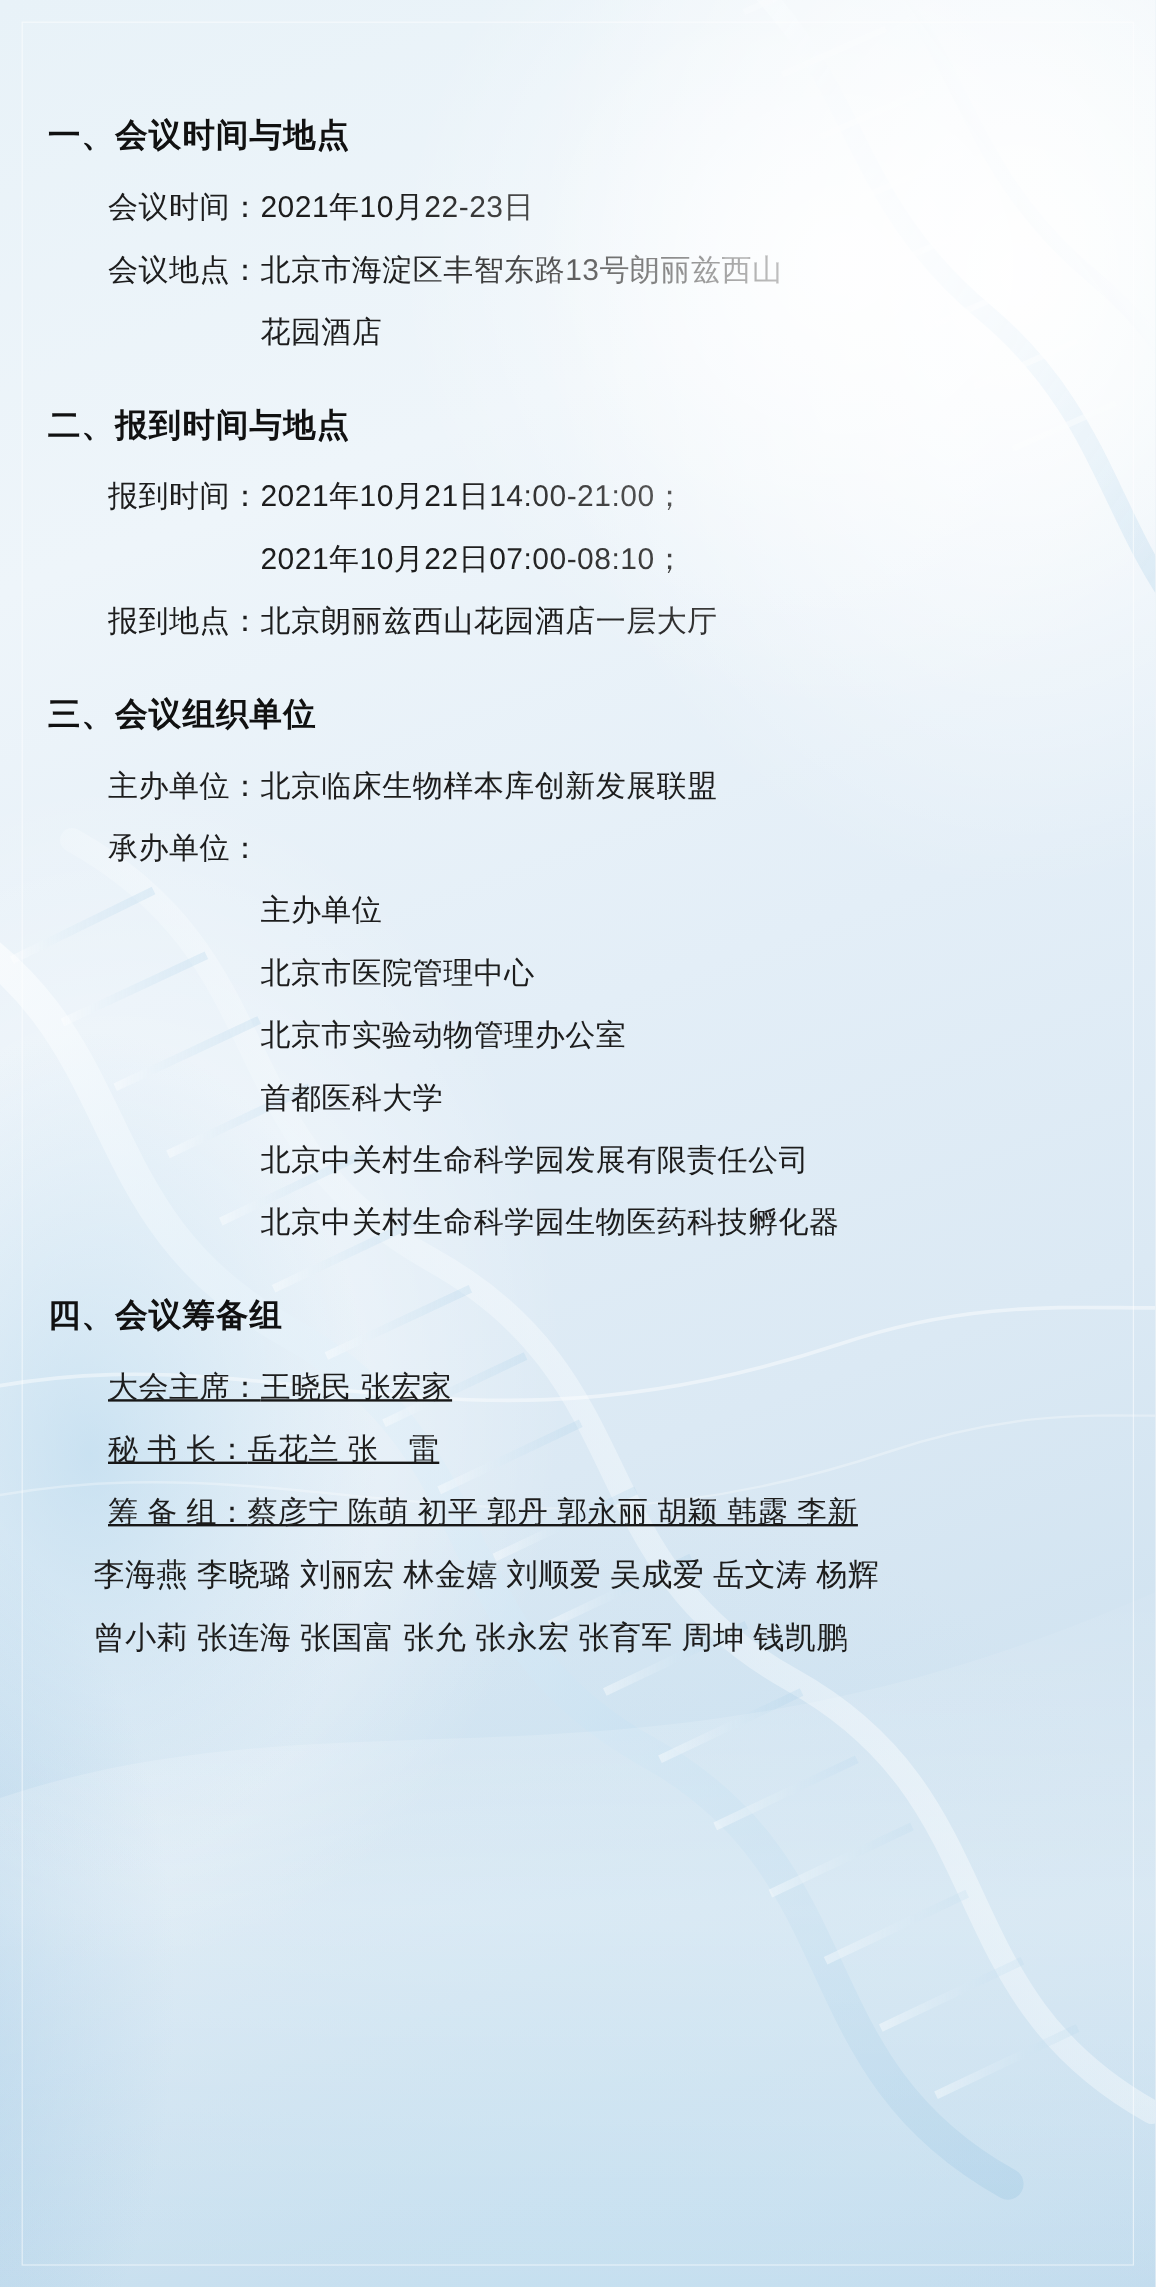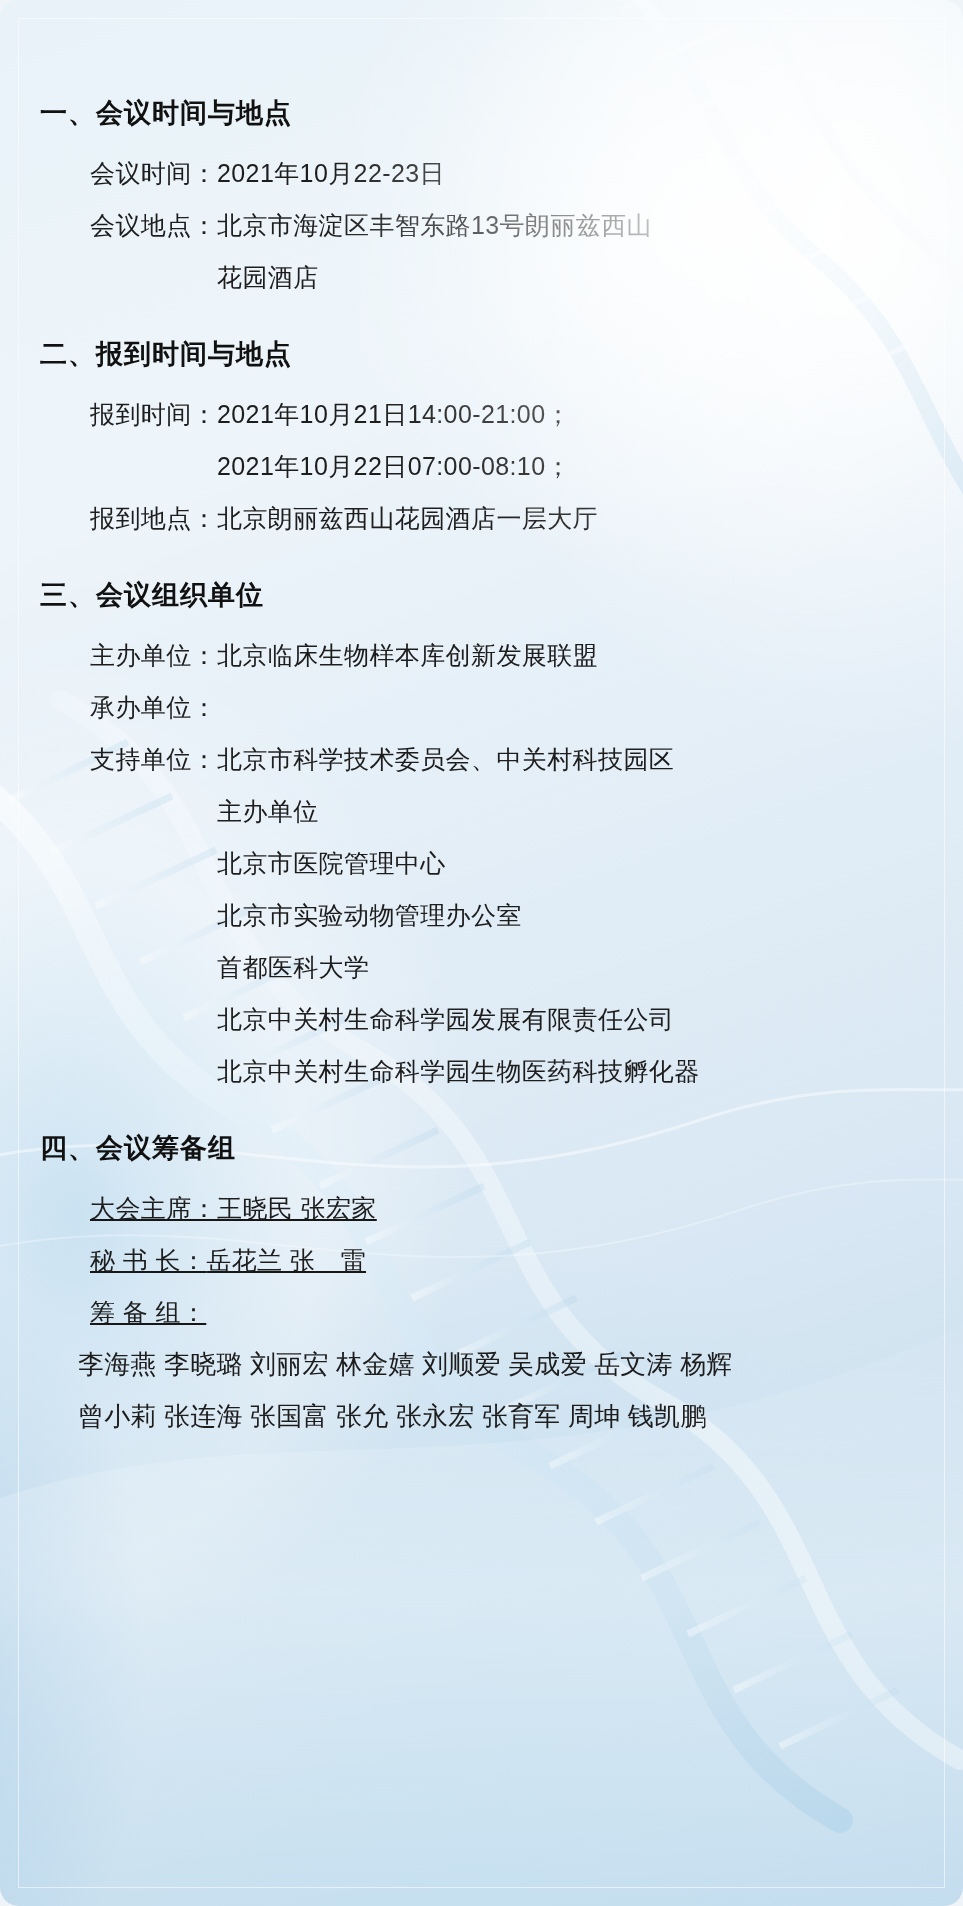--- a/index.html
+++ b/index.html
@@ -18,21 +18,20 @@
   #page {
     position: relative;
     width: 963px;
     height: 1906px;
     overflow: hidden;
     background:
       radial-gradient(ellipse 70% 45% at 88% 12%, rgba(255,255,255,0.95) 0%, rgba(255,255,255,0) 60%),
       radial-gradient(ellipse 60% 40% at 10% 60%, rgba(255,255,255,0.75) 0%, rgba(255,255,255,0) 65%),
       radial-gradient(ellipse 90% 50% at 50% 100%, rgba(198,224,240,0.9) 0%, rgba(255,255,255,0) 70%),
       linear-gradient(160deg, #e8f2f8 0%, #eef5fa 22%, #e3eef7 45%, #dbe9f4 62%, #cfe2f0 80%, #c3dcee 100%);
-    border-radius: 19px;
   }
   
   #page::before {
     content: "";
     position: absolute;
     left: -80px;
     top: 820px;
     width: 620px;
     height: 1120px;
     background:
@@ -246,24 +245,20 @@
     <div class="section">
       <h2 class="section-title">三、会议组织单位</h2>
       <div class="rows">
         <div class="row">
           <span class="label">主办单位：</span>
           <span class="value">北京临床生物样本库创新发展联盟</span>
         </div>
         <div class="row">
           <span class="label">承办单位：</span>
         </div>
-        <div class="row">
-          <span class="label">支持单位：</span>
-          <span class="value">北京市科学技术委员会、中关村科技园区</span>
-        </div>
         <div class="row cont">
           <span class="label">支持单位：</span>
           <span class="value">主办单位</span>
         </div>
         <div class="row cont">
           <span class="label">支持单位：</span>
           <span class="value">北京市医院管理中心</span>
         </div>
         <div class="row cont">
           <span class="label">支持单位：</span>
@@ -290,20 +285,21 @@
         <div class="row">
           <span class="label">大会主席：</span>
           <span class="value">王晓民 张宏家</span>
         </div>
         <div class="row">
           <span class="label">秘 书 长：</span>
           <span class="value">岳花兰 张　雷</span>
         </div>
         <div class="row">
           <span class="label">筹 备 组：</span>
+          <span class="value">蔡彦宁 陈萌 初平 郭丹 郭永丽 胡颖 韩露 李新</span>
         </div>
       </div>
       <div class="wide names">
         <div class="flow">李海燕 李晓璐 刘丽宏 林金嬉 刘顺爱 吴成爱 岳文涛 杨辉</div>
         <div class="flow">曾小莉 张连海 张国富 张允 张永宏  张育军  周坤 钱凯鹏</div>
       </div>
     </div>
 
   </div>
 </div>

